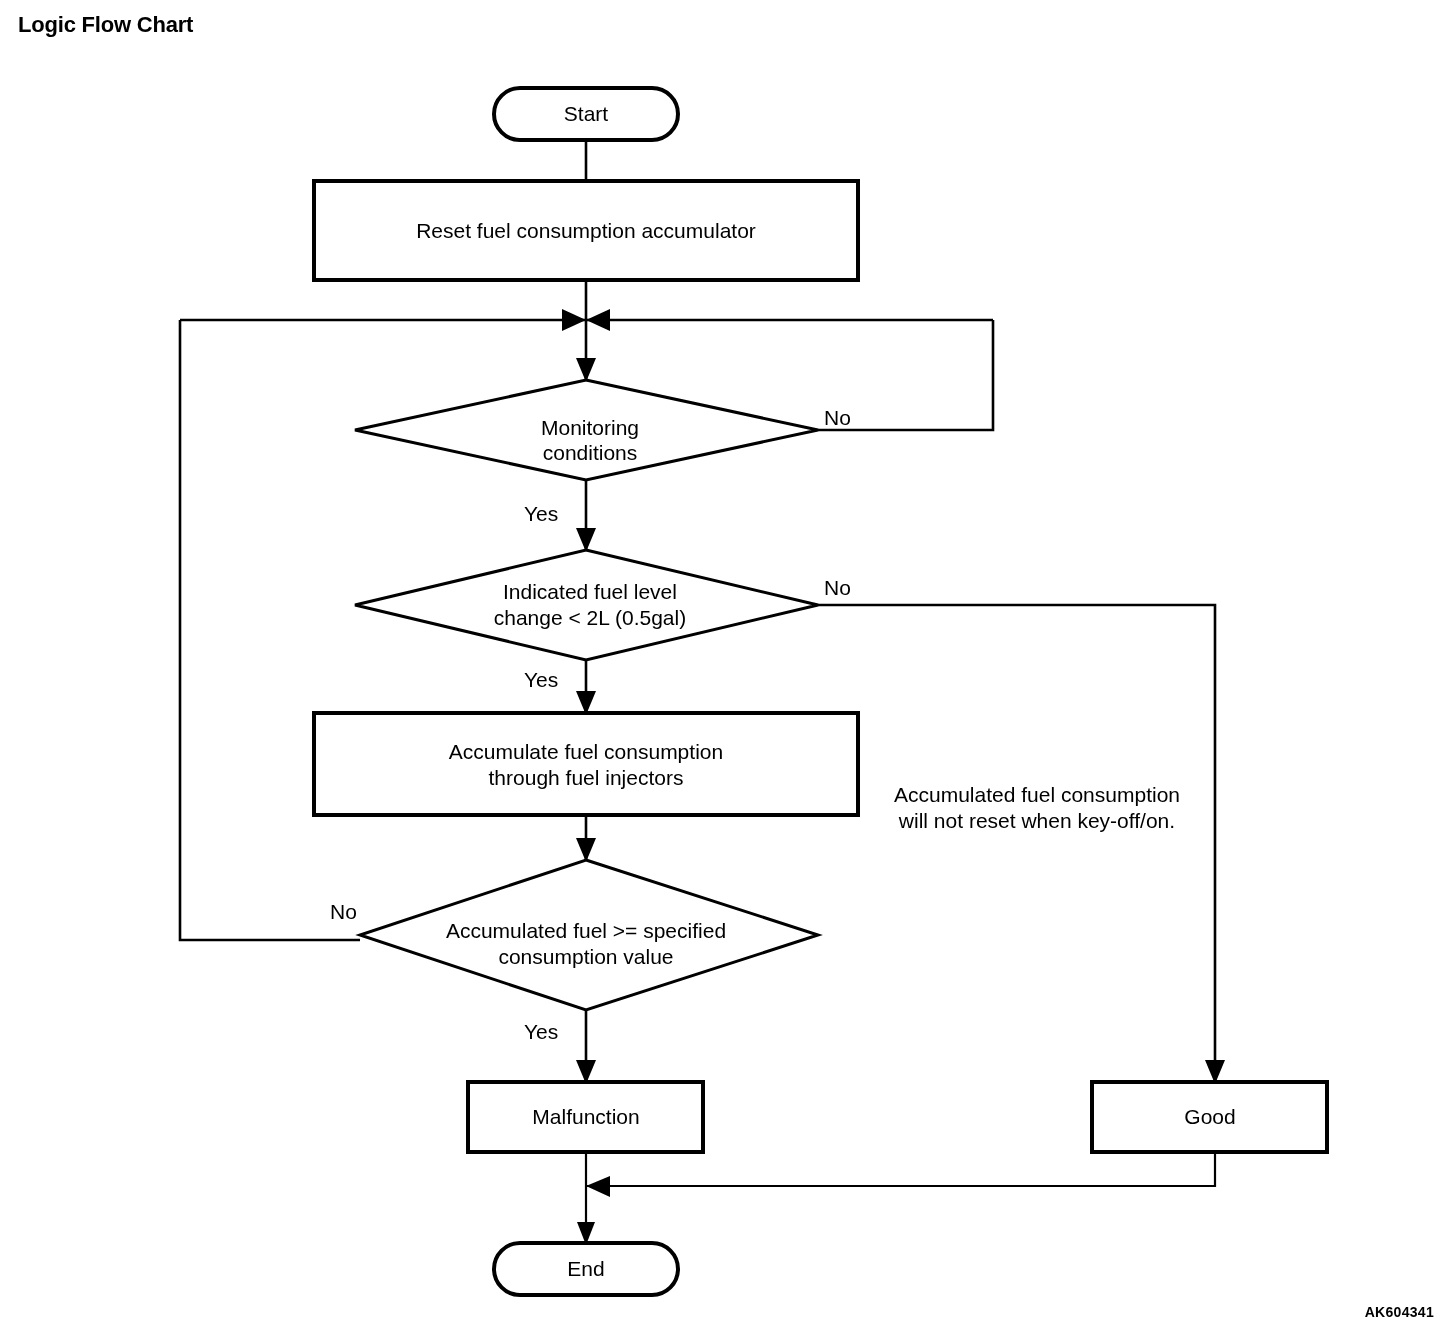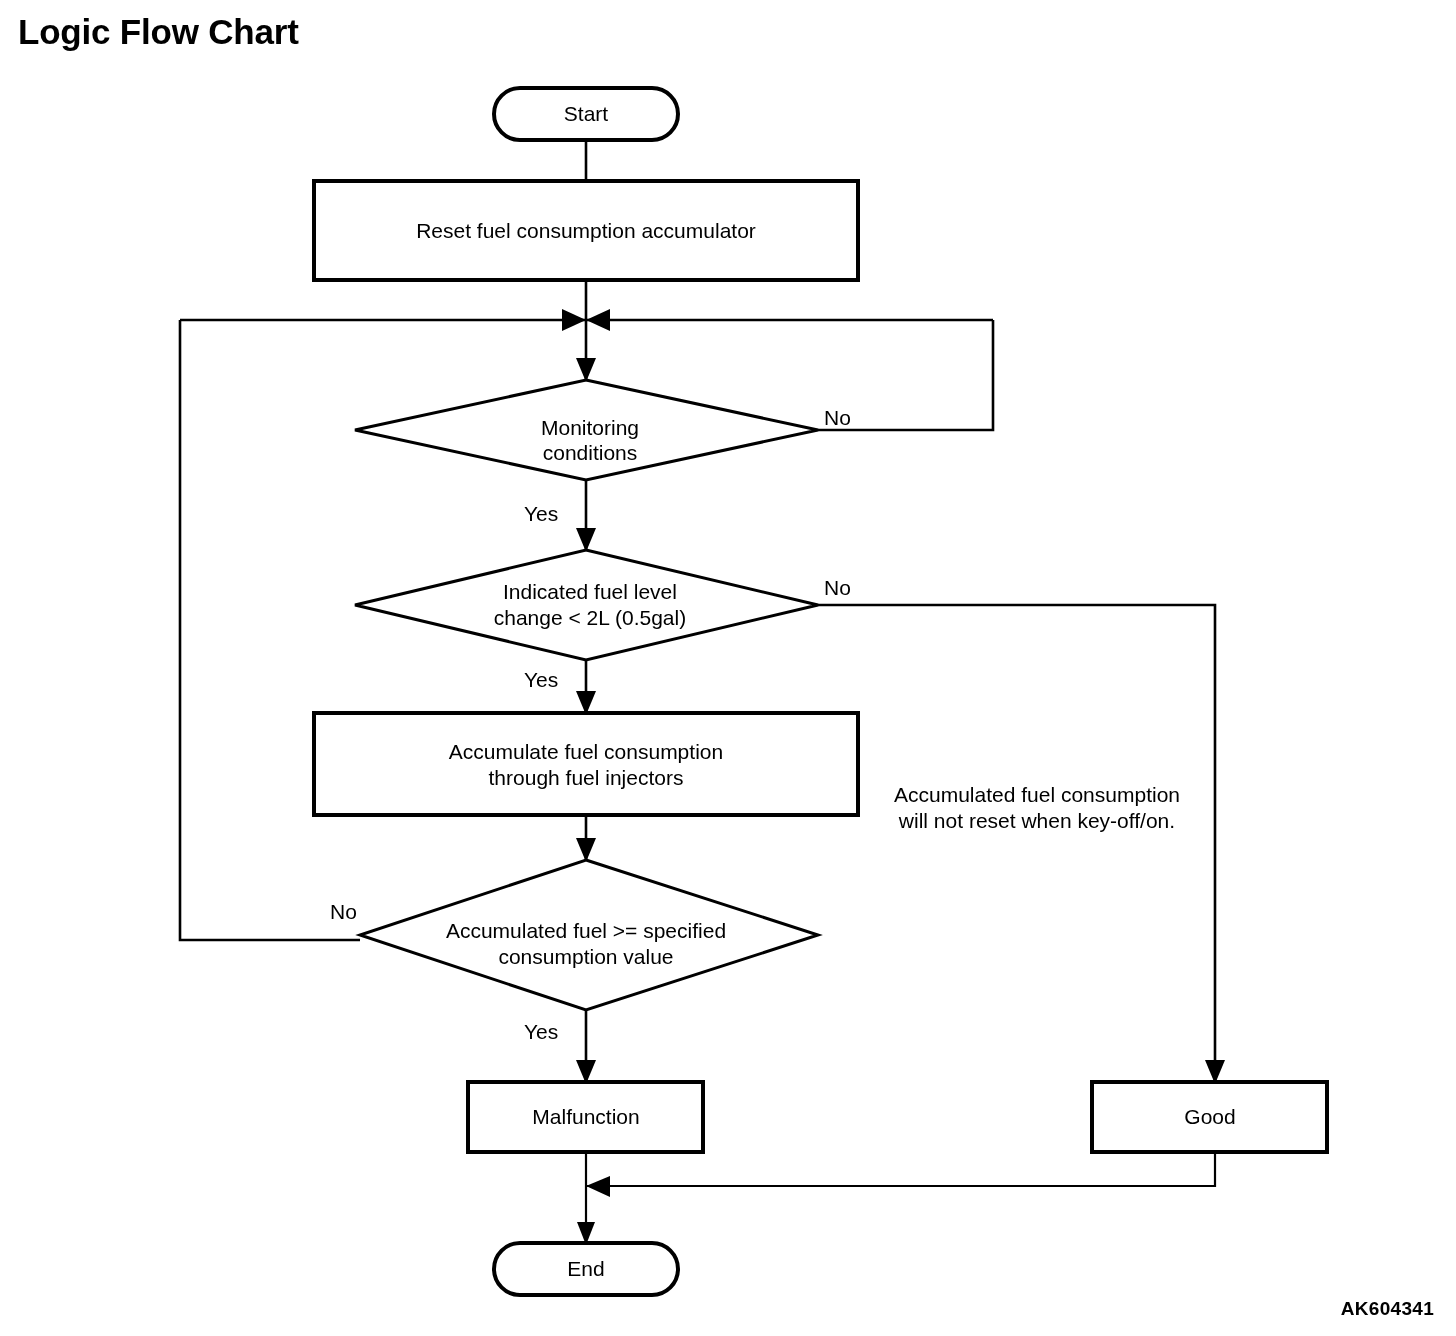--- a/index.html
+++ b/index.html
@@ -12,30 +12,30 @@
     height: 1336px;
     position: relative;
     font-family: "Liberation Sans", sans-serif;
     color: #000000;
     overflow: hidden;
   }
   #page-title {
     position: absolute;
     left: 18px;
     top: 12px;
-    font-size: 35px;
+    font-size: 22px;
     font-weight: bold;
     letter-spacing: -0.2px;
     white-space: nowrap;
   }
   #figure-code {
     position: absolute;
     right: 22px;
     bottom: 16px;
-    font-size: 19px;
+    font-size: 14px;
     font-weight: bold;
     letter-spacing: 0.3px;
   }
   #flow-svg {
     position: absolute;
     left: 0;
     top: 0;
     width: 1456px;
     height: 1336px;
   }

